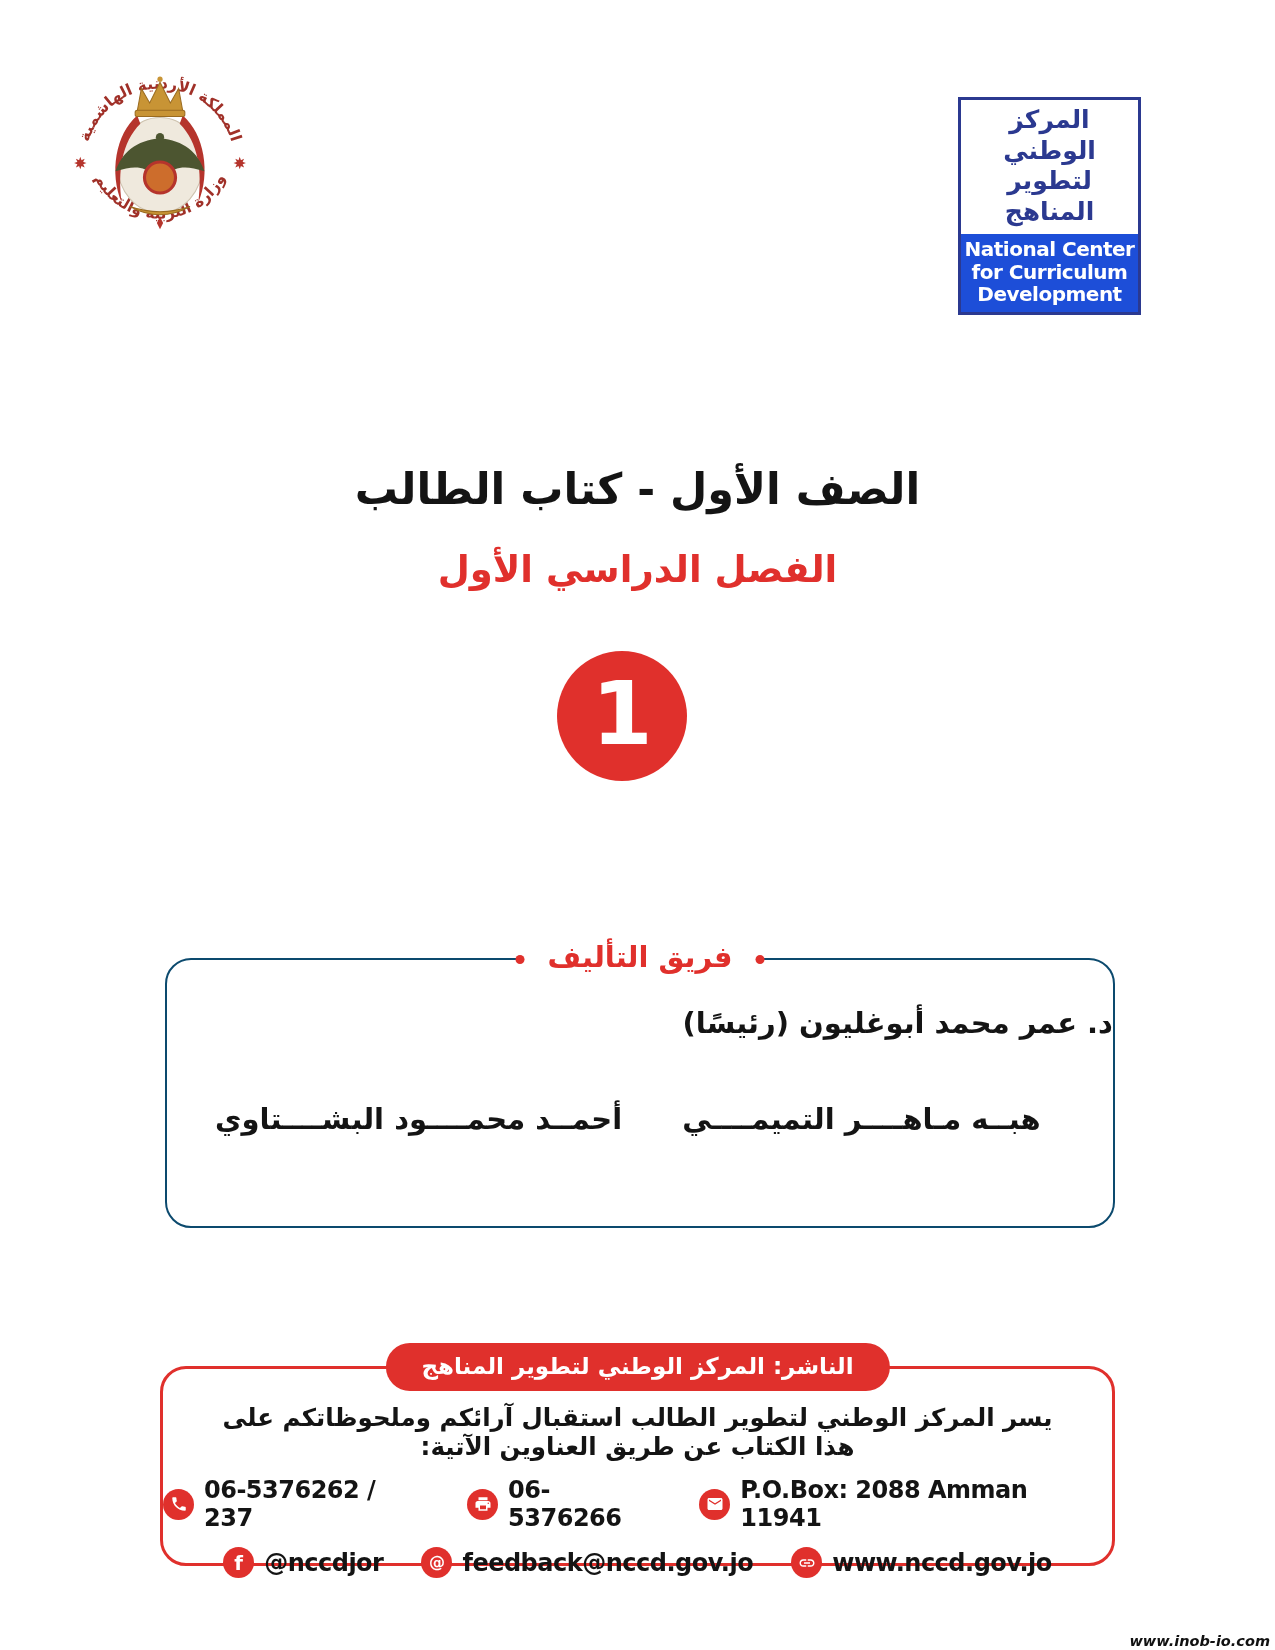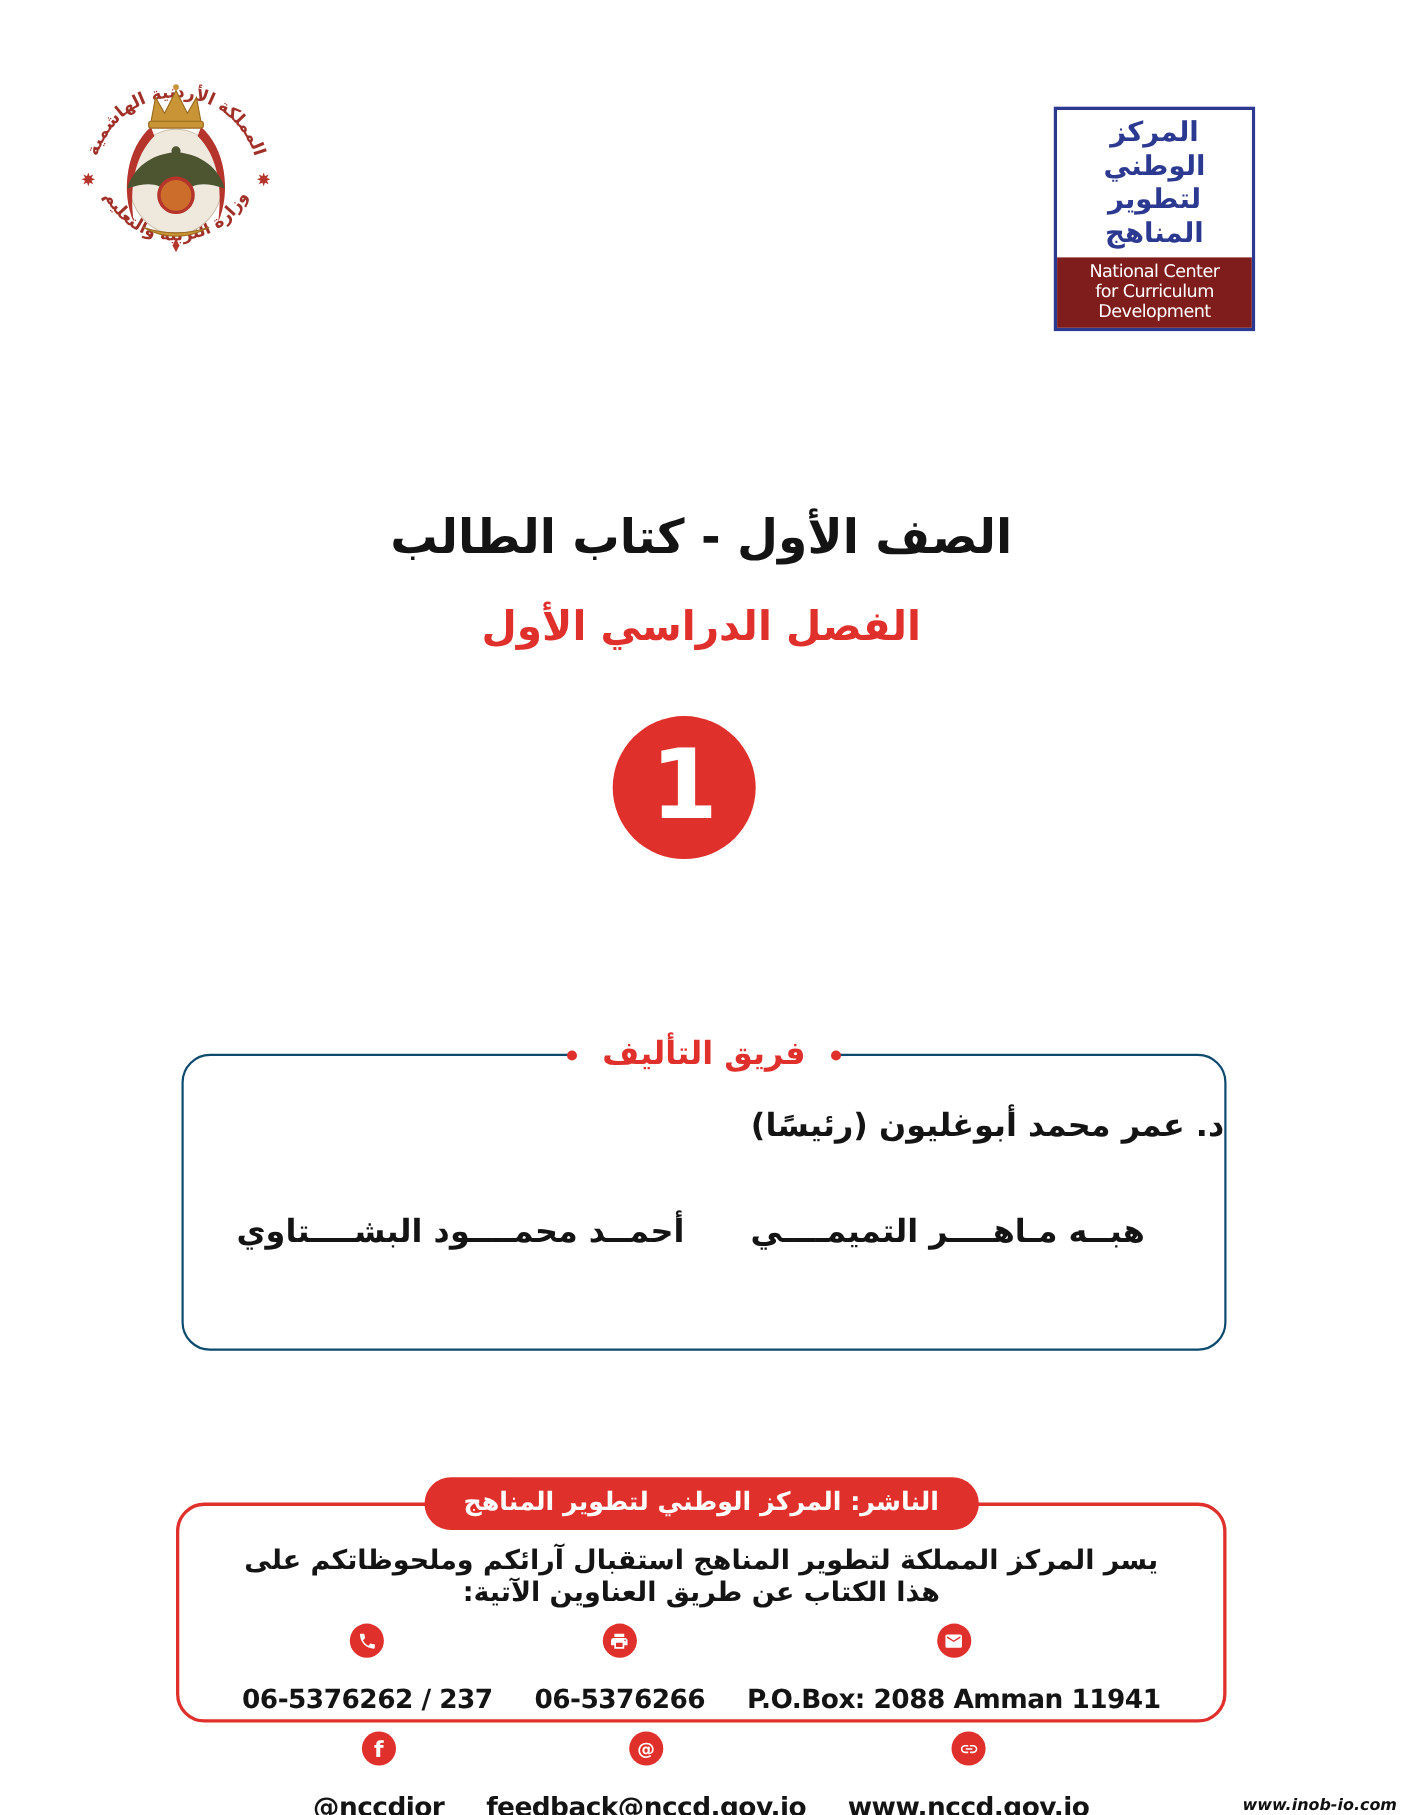--- a/index.html
+++ b/index.html
@@ -18,22 +18,22 @@
   .moe-logo { position: absolute; left: 72px; top: 62px; width: 176px; height: 200px; }
   .nccd-logo {
     position: absolute; left: 958px; top: 97px; width: 183px;
     border: 3px solid #2b3990; background: #fff;
   }
   .nccd-ar {
     background: #fff; color: #2b3990; font-weight: bold;
     font-size: 25px; line-height: 1.22; text-align: center; padding: 5px 3px 7px;
   }
   .nccd-en {
-    background: #7f1d1d; color: #ffffff; font-weight: normal;
-    font-size: 16px; line-height: 1.13; text-align: center;
+    background: #1d4ed8; color: #ffffff; font-weight: bold;
+    font-size: 20px; line-height: 1.13; text-align: center;
     padding: 4px 1px 6px; letter-spacing: -0.5px;
   }
 
   
   .main-title {
     position: absolute; top: 252px; left: 0; width: 100%;
     text-align: center; direction: rtl;
     color: #e0302c; font-size: 103px; font-weight: bold; line-height: 1.55;
   }
   .subtitle {
@@ -90,21 +90,21 @@
     padding: 10px 36px 12px; border-radius: 999px;
   }
   .publisher-intro {
     margin-top: 34px; padding: 0 40px; text-align: center; direction: rtl;
     color: #141414; font-size: 24.5px; font-weight: bold;
   }
   .contact-row {
     display: flex; justify-content: center; align-items: center;
     gap: 38px; margin-top: 15px;
   }
-  .contact-item { display: flex; align-items: center; gap: 24px; flex-direction: column; }
+  .contact-item { display: flex; align-items: center; gap: 10px; }
   .contact-text { color: #141414; font-size: 24px; font-weight: bold; letter-spacing: -0.5px; }
   .icon-circle {
     width: 31px; height: 31px; border-radius: 50%; background: #e0302c;
     display: flex; align-items: center; justify-content: center; flex: 0 0 auto;
   }
   .icon-circle svg { width: 18px; height: 18px; fill: #ffffff; }
   .icon-glyph { color: #ffffff; font-weight: bold; font-size: 20px; line-height: 1; }
 
   
   .watermark {
@@ -188,21 +188,21 @@
     <div class="authors-header">فريق التأليف</div>
     <div class="chairman">د. عمر محمد أبوغليون (رئيسًا)</div>
     <div class="members">
       <div class="member">هبــه مـاهــــر التميمــــي</div>
       <div class="member">أحمــد محمــــود البشــــتاوي</div>
     </div>
   </div>
 
   <div class="publisher-box">
     <div class="publisher-pill">الناشر: المركز الوطني لتطوير المناهج</div>
-    <div class="publisher-intro">يسر المركز المملكة لتطوير المناهج استقبال آرائكم وملحوظاتكم على هذا الكتاب عن طريق العناوين الآتية:</div>
+    <div class="publisher-intro">يسر المركز الوطني لتطوير الطالب استقبال آرائكم وملحوظاتكم على هذا الكتاب عن طريق العناوين الآتية:</div>
 
     <div class="contact-row">
       <div class="contact-item">
         <span class="icon-circle">
           <svg viewBox="0 0 24 24">
               <path d="M6.62 10.79c1.44 2.83 3.76 5.14 6.59 6.59l2.2-2.2c.27-.27.67-.36 1.02-.24 1.12.37 2.33.57 3.57.57.55 0 1 .45 1 1V20c0 .55-.45 1-1 1-9.39 0-17-7.61-17-17 0-.55.45-1 1-1h3.5c.55 0 1 .45 1 1 0 1.25.2 2.45.57 3.57.11.35.03.74-.25 1.02l-2.2 2.2z"></path>
             </svg>
         </span>
         <span class="contact-text">06-5376262 / 237</span>
       </div>

